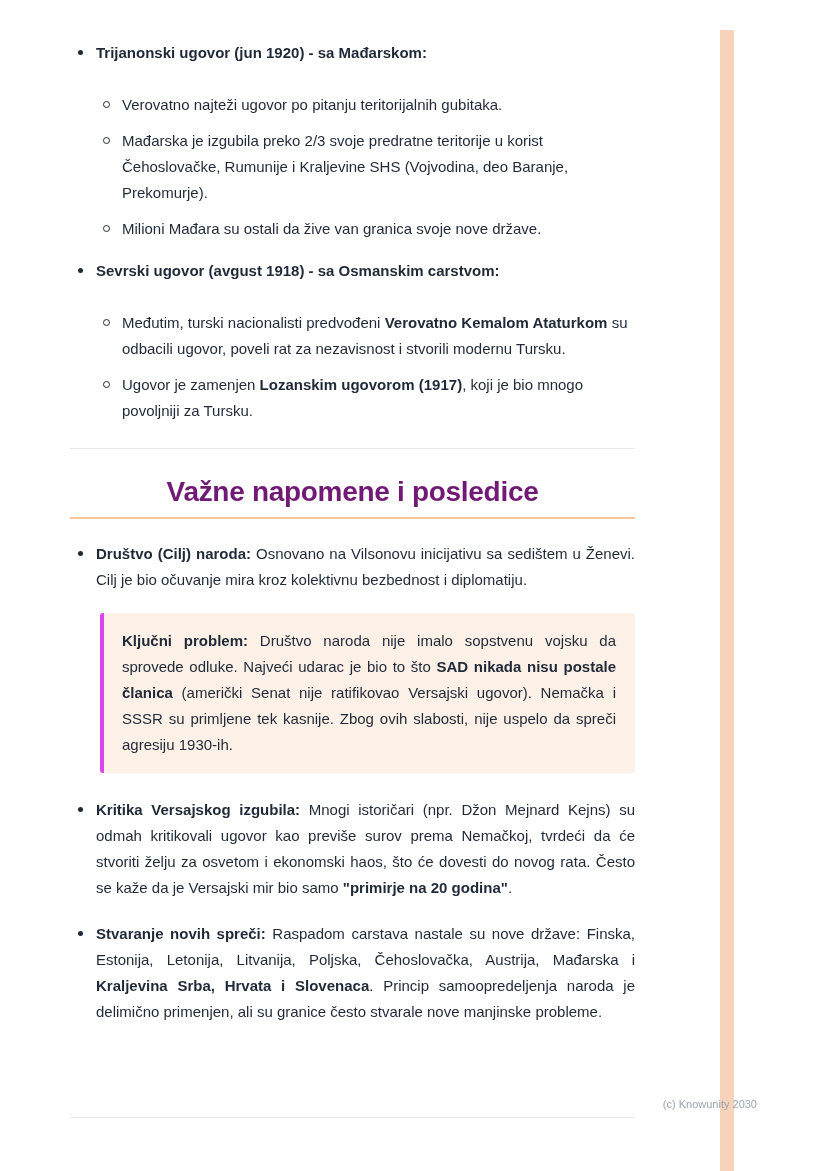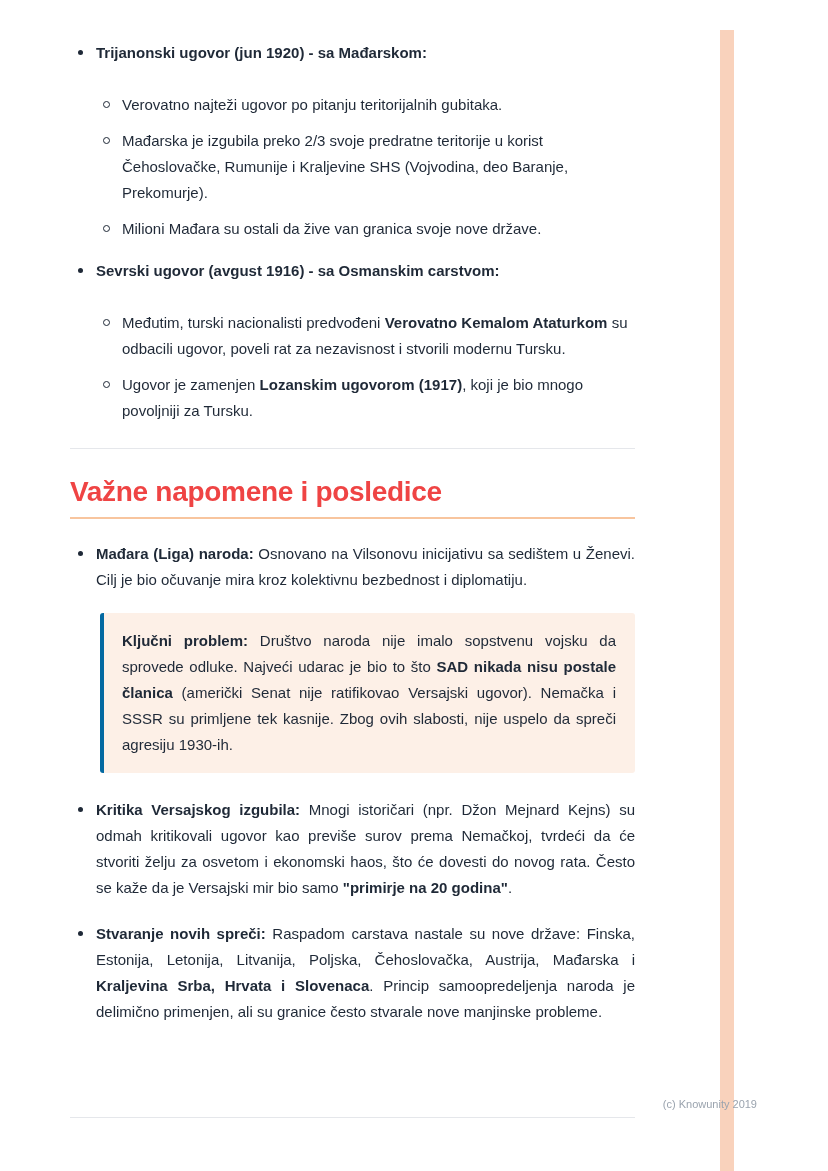--- a/index.html
+++ b/index.html
@@ -54,33 +54,34 @@
   .l1.just > li { margin-bottom: 20px; }
 
   hr.divider {
     border: none; border-top: 1px solid #e5e7eb;
     margin-top: 24px; margin-bottom: 26px;
   }
   .section-heading {
     font-size: 28px; line-height: 34px;
     font-weight: 700;
     letter-spacing: -0.3px;
-    color: #ef4444;
+    color: #701a75;
+    text-align: center;
   }
   .heading-rule {
     height: 2px;
     background: #f8c59e;
     margin-top: 8px;
     margin-bottom: 22px;
   }
   .callout {
     margin: 0 0 24px 30px;
     width: 535px;
     background: #fdf0e7;
-    border-left: 4px solid #0369a1;
+    border-left: 4px solid #d946ef;
     border-radius: 3px;
     padding: 15px 19px 15px 18px;
   }
   .footer-note {
     position: absolute;
     top: 1097px; right: 42px;
     font-size: 11px; line-height: 14px;
     color: #9aa3ae;
     z-index: 3;
   }
@@ -110,54 +111,54 @@
           </li>
           <li>
             <p class="li-text">Mađarska je izgubila preko 2/3 svoje predratne teritorije u korist Čehoslovačke, Rumunije i Kraljevine SHS (Vojvodina, deo Baranje, Prekomurje).</p>
           </li>
           <li>
             <p class="li-text">Milioni Mađara su ostali da žive van granica svoje nove države.</p>
           </li>
         </ul>
       </li>
       <li>
-        <p class="li-text"><strong>Sevrski ugovor (avgust 1916) - sa Osmanskim carstvom:</strong></p>
+        <p class="li-text"><strong>Sevrski ugovor (avgust 1918) - sa Osmanskim carstvom:</strong></p>
         <ul class="l2">
           <li>
             <p class="li-text">Međutim, turski nacionalisti predvođeni <strong>Verovatno Kemalom Ataturkom</strong> su odbacili ugovor, poveli rat za nezavisnost i stvorili modernu Tursku.</p>
           </li>
           <li>
             <p class="li-text">Ugovor je zamenjen <strong>Lozanskim ugovorom (1917)</strong>, koji je bio mnogo povoljniji za Tursku.</p>
           </li>
         </ul>
       </li>
     </ul>
 
     <hr class="divider">
 
     <h1 class="section-heading">Važne napomene i posledice</h1>
     <div class="heading-rule"></div>
 
     <ul class="l1 just">
       <li>
-        <p class="li-text"><strong>Mađara (Liga) naroda:</strong> Osnovano na Vilsonovu inicijativu sa sedištem u Ženevi. Cilj je bio očuvanje mira kroz kolektivnu bezbednost i diplomatiju.</p>
+        <p class="li-text"><strong>Društvo (Cilj) naroda:</strong> Osnovano na Vilsonovu inicijativu sa sedištem u Ženevi. Cilj je bio očuvanje mira kroz kolektivnu bezbednost i diplomatiju.</p>
       </li>
     </ul>
 
     <aside class="callout">
       <p class="li-text"><strong>Ključni problem:</strong> Društvo naroda nije imalo sopstvenu vojsku da sprovede odluke. Najveći udarac je bio to što <strong>SAD nikada nisu postale članica</strong> (američki Senat nije ratifikovao Versajski ugovor). Nemačka i SSSR su primljene tek kasnije. Zbog ovih slabosti, nije uspelo da spreči agresiju 1930-ih.</p>
     </aside>
 
     <ul class="l1 just">
       <li>
         <p class="li-text"><strong>Kritika Versajskog izgubila:</strong> Mnogi istoričari (npr. Džon Mejnard Kejns) su odmah kritikovali ugovor kao previše surov prema Nemačkoj, tvrdeći da će stvoriti želju za osvetom i ekonomski haos, što će dovesti do novog rata. Često se kaže da je Versajski mir bio samo <strong>"primirje na 20 godina"</strong>.</p>
       </li>
       <li>
         <p class="li-text"><strong>Stvaranje novih spreči:</strong> Raspadom carstava nastale su nove države: Finska, Estonija, Letonija, Litvanija, Poljska, Čehoslovačka, Austrija, Mađarska i <strong>Kraljevina Srba, Hrvata i Slovenaca</strong>. Princip samoopredeljenja naroda je delimično primenjen, ali su granice često stvarale nove manjinske probleme.</p>
       </li>
     </ul>
 
   </div>
 
-  <div class="footer-note">(c) Knowunity 2019</div>
+  <div class="footer-note">(c) Knowunity 2030</div>
   <div class="bottom-divider"></div>
 
 </div>
 
 </body></html>

